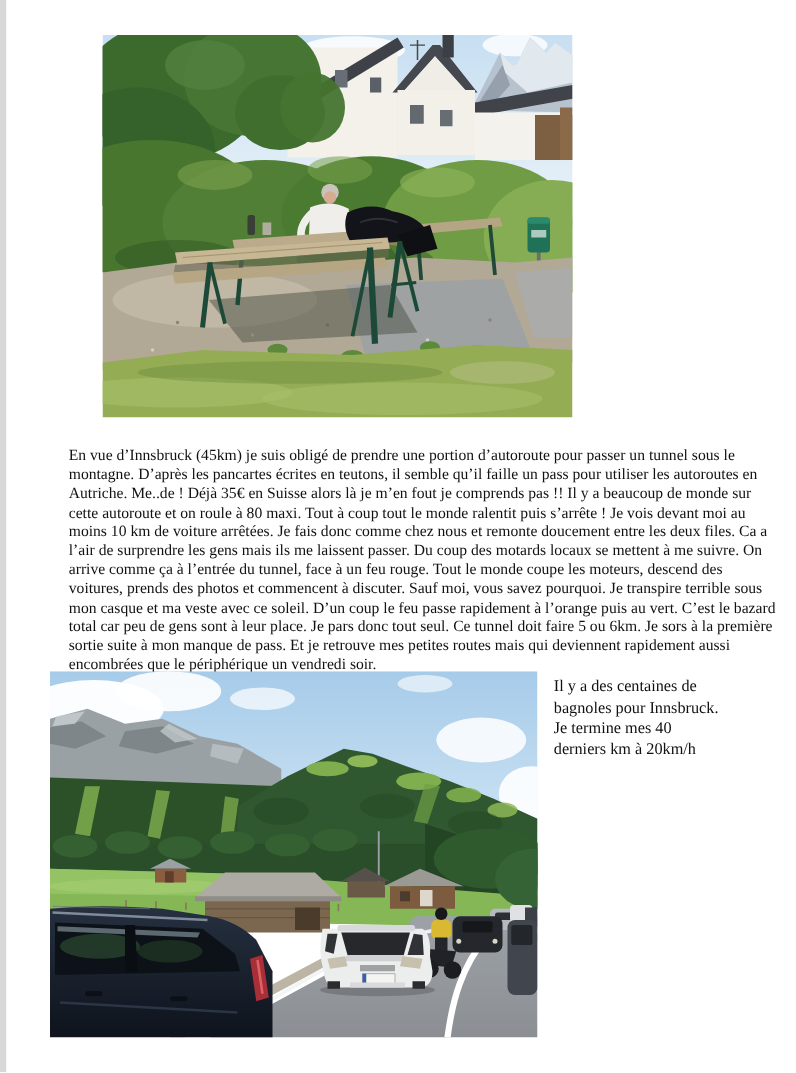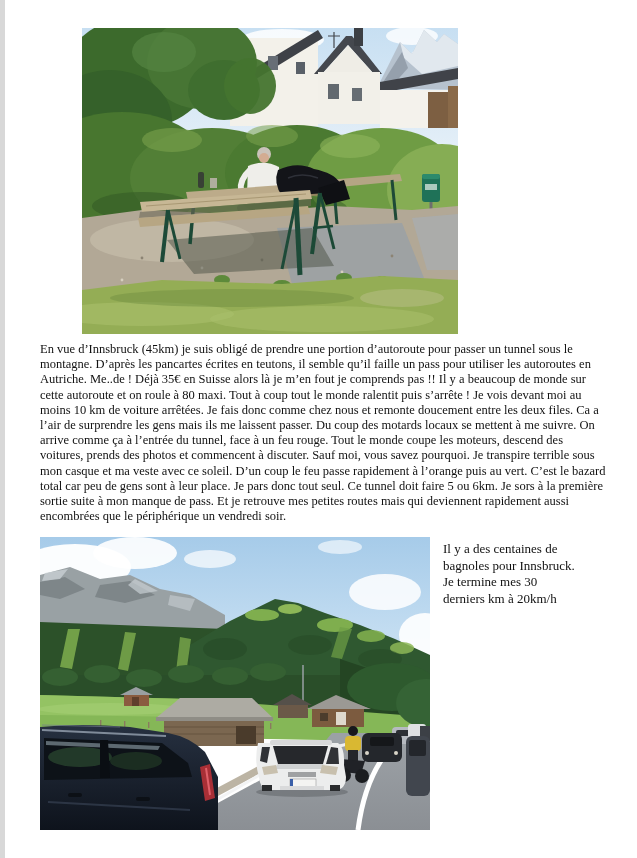--- a/index.html
+++ b/index.html
@@ -4,21 +4,21 @@
 <style>
   html,body{margin:0;padding:0;background:#ffffff;}
   .page{position:relative;width:637px;height:858px;background:#ffffff;overflow:hidden;
         font-family:"Liberation Serif","DejaVu Serif",serif;color:#111;}
   .gutter{position:absolute;left:0;top:0;width:5px;height:858px;background:#d8d8d8;}
   figure{margin:0;padding:0;}
   .photo1{position:absolute;left:82px;top:28px;width:376px;height:306px;}
   .photo2{position:absolute;left:40px;top:537px;width:390px;height:293px;}
   .photo1 svg,.photo2 svg{display:block;width:100%;height:100%;}
   .body-text{position:absolute;left:40px;top:342px;width:566px;
-             font-size:12.5px;line-height:15.2px;text-align:left;margin:0;}
+             font-size:12.5px;line-height:15.2px;text-align:left;margin:15px;}
   .caption{position:absolute;left:443px;top:541px;width:136px;
            font-size:13px;line-height:16.5px;}
 </style>
 </head>
 <body>
 
 <div class="page">
   <div class="gutter"></div>
 
   <figure class="photo1" role="img" aria-label="Motard en t-shirt blanc assis à une table de pique-nique devant des haies vertes, maisons blanches et montagne enneigée">
@@ -293,14 +293,14 @@
         <polygon points="60,203 68,203 70,241 60,241" fill="#0a0e13"></polygon>
         <polygon points="160,230 170,227 175,261 165,264" fill="#a82f36"></polygon>
         <line x1="166" y1="231" x2="170" y2="258" stroke="#e0606a" stroke-width="2"></line>
         <path d="M8,265 L150,273" stroke="#3c475a" stroke-width="2" opacity=".6"></path>
         <rect x="28" y="256" width="14" height="4" rx="2" fill="#0c1016"></rect>
         <rect x="96" y="260" width="14" height="4" rx="2" fill="#0c1016"></rect>
       </g>
     </svg>
   </figure>
 
-  <div class="caption">Il y a des centaines de bagnoles pour Innsbruck. Je termine mes 30 derniers km à 20km/h</div>
+  <div class="caption">Il y a des centaines de bagnoles pour Innsbruck. Je termine mes 40 derniers km à 20km/h</div>
 </div>
 
 </body></html>

